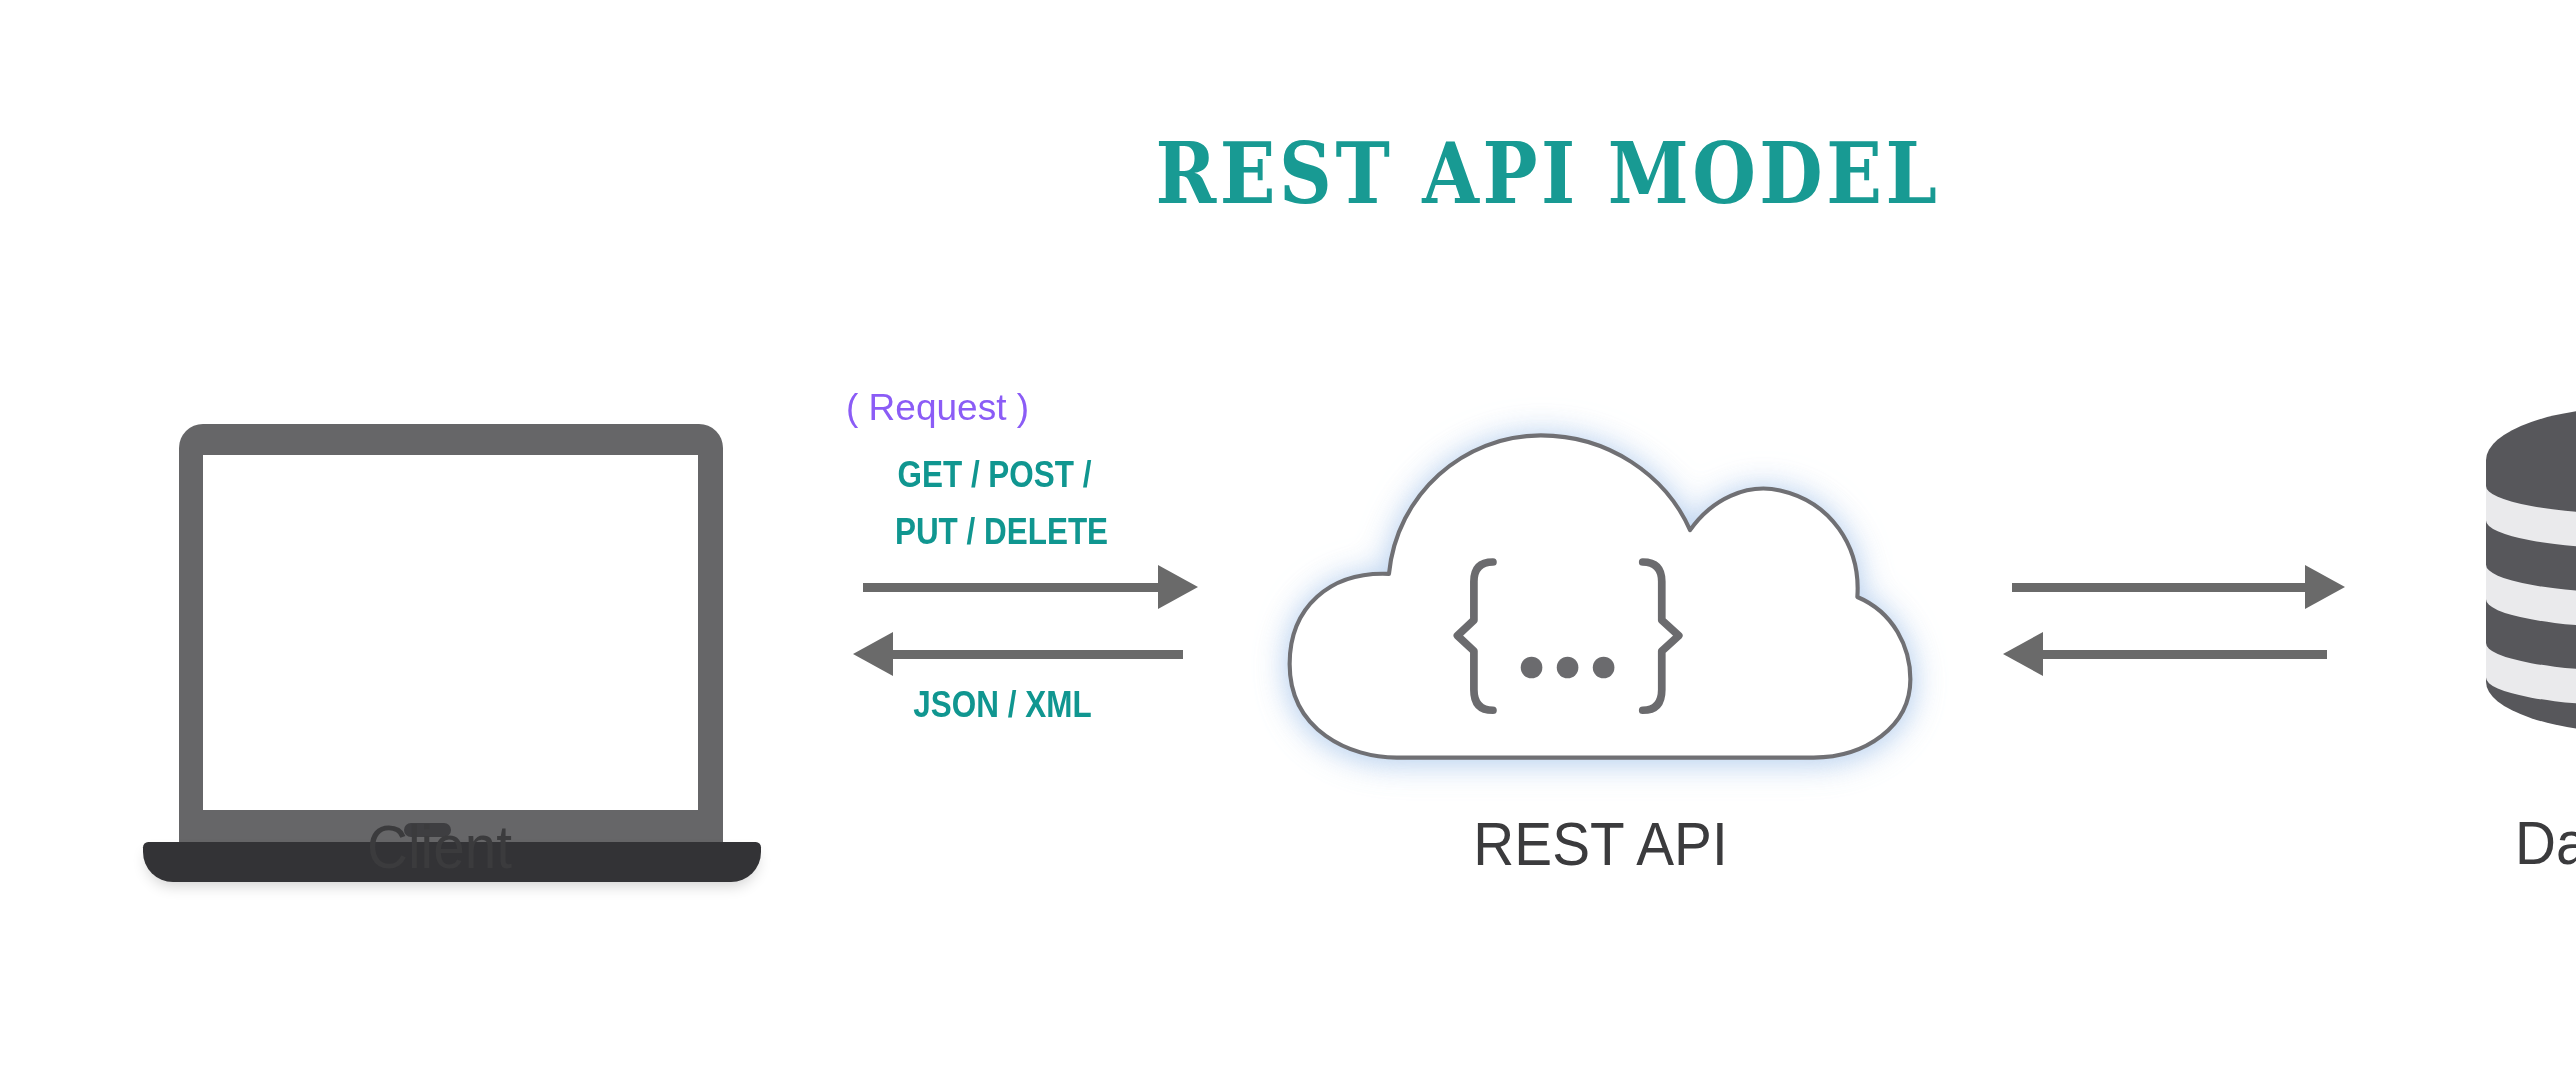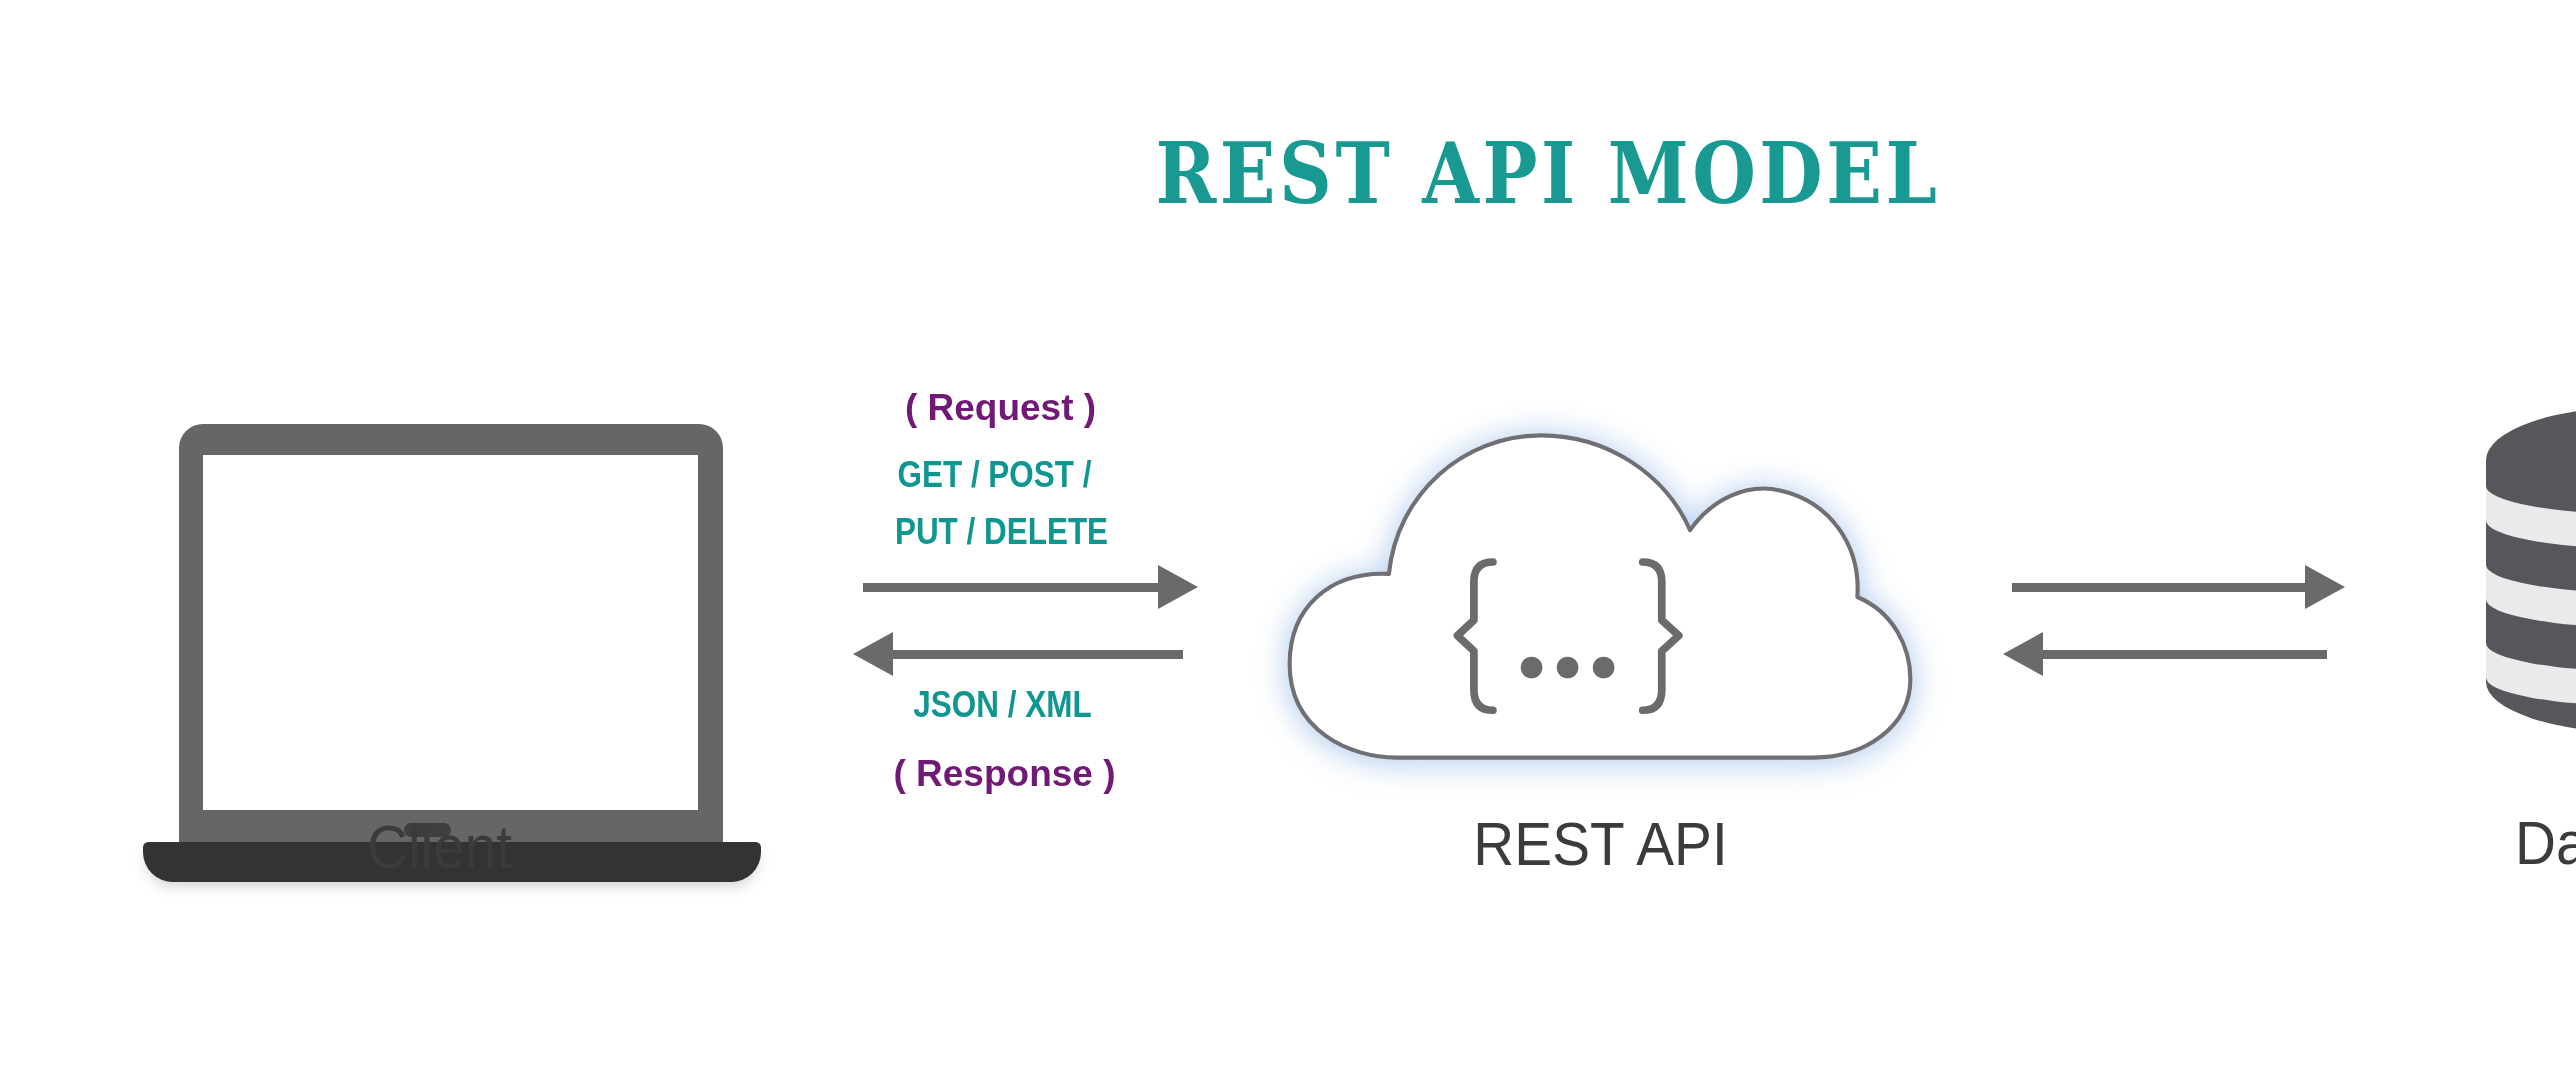--- a/index.html
+++ b/index.html
@@ -20,22 +20,22 @@
     color:#189A93;text-align:center;letter-spacing:4.1px;
     transform:scaleX(0.86);transform-origin:center;
     white-space:nowrap;
   }
   .node-label{
     font-size:61px;line-height:61px;color:#3B3B3D;
     text-align:center;width:309px;white-space:nowrap;
     transform:scaleX(0.93);transform-origin:center;
   }
   .caption{
-    font-size:37px;line-height:37px;color:#701a75;
-    text-align:center;width:309px;white-space:nowrap;font-weight:bold;
+    font-size:37px;line-height:37px;color:#8b5cf6;
+    text-align:left;width:309px;white-space:nowrap;
   }
   .methods{
     font-size:37px;line-height:37px;color:#109690;font-weight:bold;
     text-align:center;width:309px;white-space:nowrap;
     transform:scaleX(0.85);transform-origin:center;
   }
 
   
   .shaft{height:9.3px;background:#6A6A6A;}
   .head-right{
@@ -87,21 +87,20 @@
     <div class="abs laptop-screen"></div>
     <div class="abs laptop-notch"></div>
   </div>
   <div class="abs laptop-base"></div>
   <div class="abs node-label" style="left:285px;top:817px;">Client</div>
 
   <div class="abs caption" style="left:846px;top:389px;">( Request )</div>
   <div class="abs methods" style="left:840px;top:456px;">GET / POST /</div>
   <div class="abs methods" style="left:847px;top:513px;">PUT / DELETE</div>
   <div class="abs methods" style="left:848px;top:686px;">JSON / XML</div>
-  <div class="abs caption" style="left:850px;top:755px;">( Response )</div>
 
   <div>
     <div class="abs shaft" style="left:863px;top:583px;width:296px;"></div>
     <div class="abs head-right" style="left:1158px;top:565px;"></div>
   </div>
 
   <div>
     <div class="abs head-left" style="left:853px;top:632px;"></div>
     <div class="abs shaft" style="left:891px;top:650px;width:292px;"></div>
   </div>

